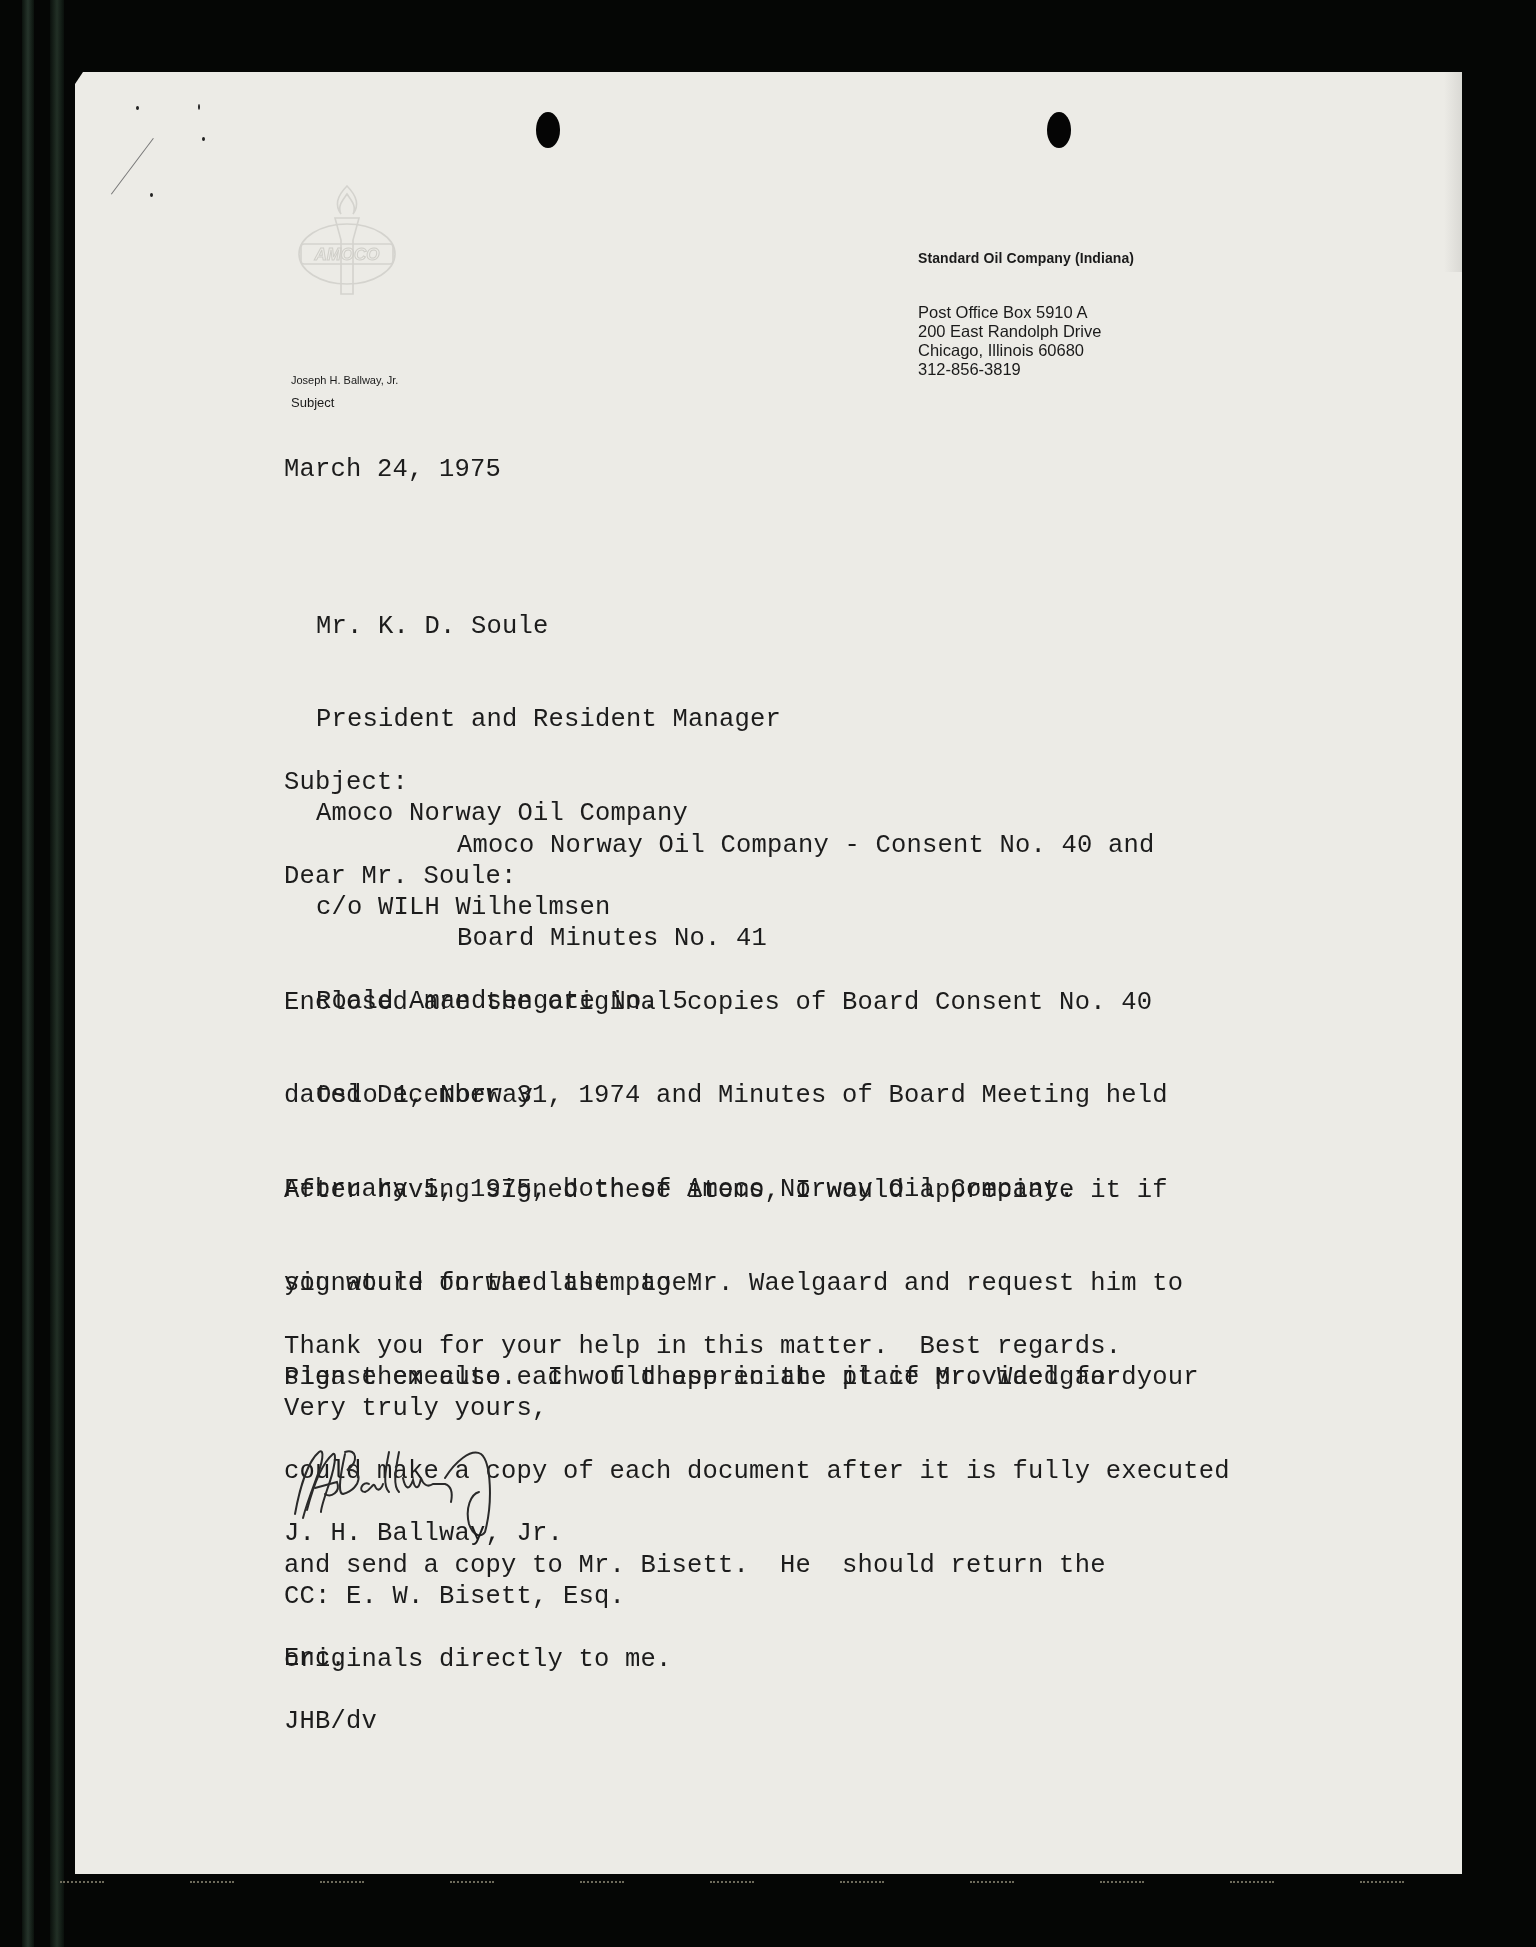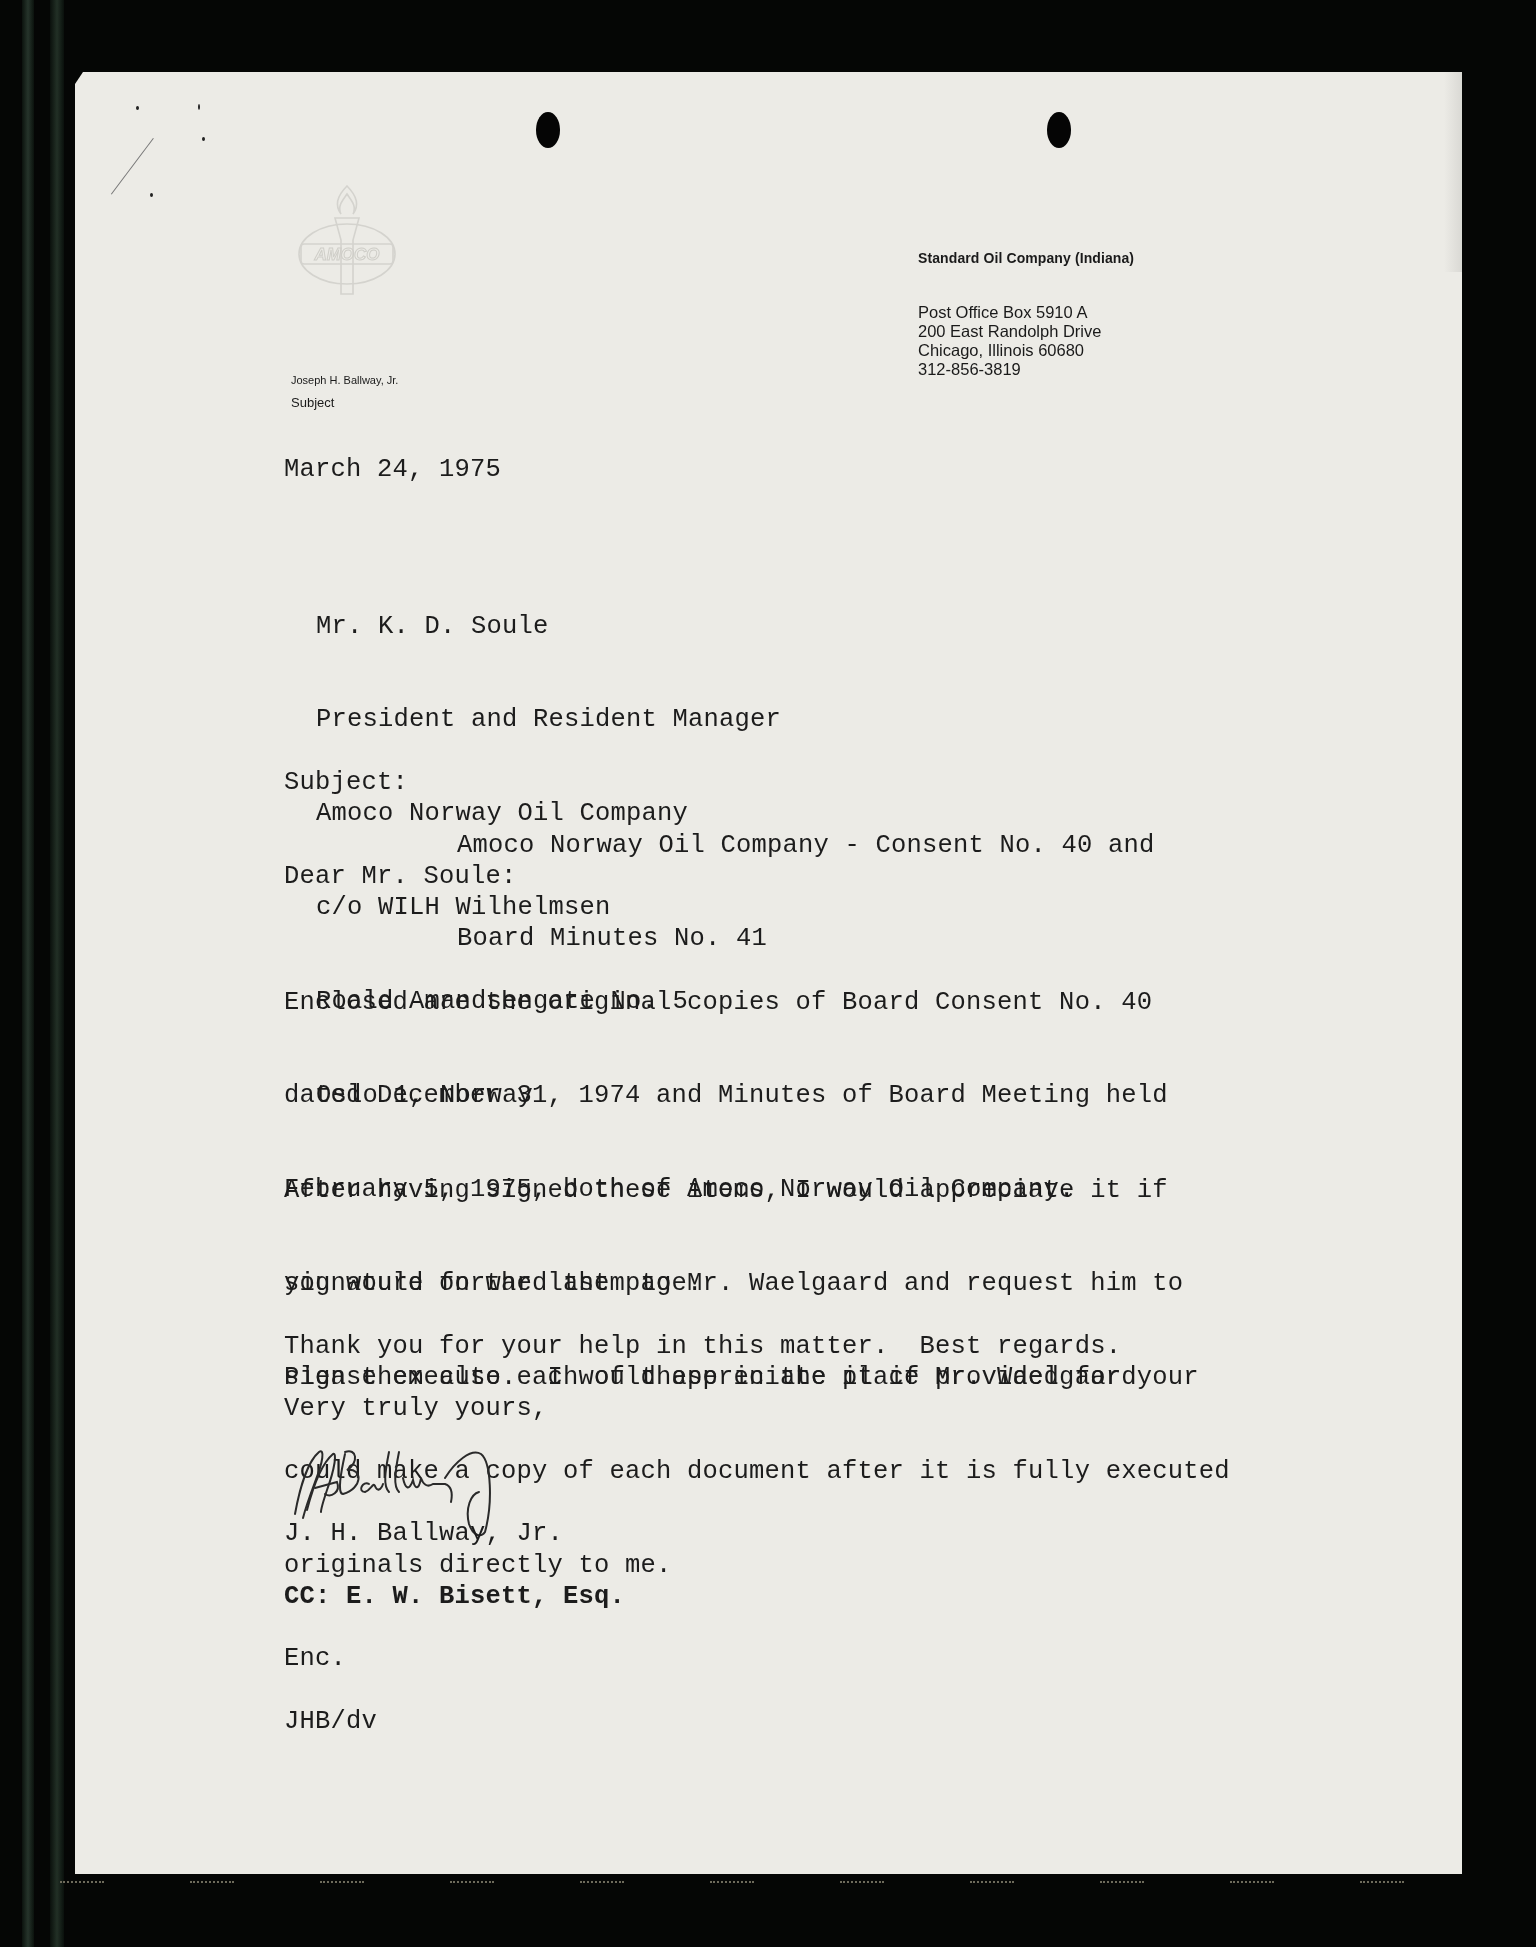--- a/index.html
+++ b/index.html
@@ -86,20 +86,21 @@
   <div>February 5, 1975, both of Amoco Norway Oil Company.</div>
   <div>signature on the last page.</div>
   <div>Please execute each of these in the place provided for your</div>
 </div>
 
 <div class="mono" style="left:284px;top:1112px;">
   <div>After having signed these items, I would appreciate it if</div>
   <div>you would forward them to Mr. Waelgaard and request him to</div>
   <div>sign them also.  I would appreciate it if Mr. Waelgaard</div>
   <div>could make a copy of each document after it is fully executed</div>
+  <div>and send a copy to Mr. Bisett.  He  should return the</div>
   <div>originals directly to me.</div>
 </div>
 
 <div class="mono" style="left:284px;top:1331px;">Thank you for your help in this matter.  Best regards.</div>
 <div class="mono" style="left:284px;top:1393px;">Very truly yours,</div>
 
 <svg class="sig" viewBox="0 0 300 110">
   <g fill="none" stroke="#2a2a2a" stroke-width="2" stroke-linecap="round">
     <path d="M10 82 C14 60 22 30 34 20 C40 16 38 30 30 50 C24 66 20 78 18 86"></path>
     <path d="M22 78 C28 55 36 32 48 22 C52 20 50 36 42 58 C38 70 36 78 36 80"></path>
@@ -107,21 +108,21 @@
     <path d="M60 20 C72 16 74 30 62 38 C78 36 78 56 58 62 C52 62 56 40 60 22"></path>
     <path d="M84 52 C78 48 72 60 80 60 C86 58 88 50 90 54 C92 60 96 58 98 52"></path>
     <path d="M104 20 C100 40 98 54 104 60"></path>
     <path d="M114 20 C110 40 108 54 114 60"></path>
     <path d="M118 46 C120 56 124 60 128 48 C130 58 134 58 136 46 C138 52 142 56 148 52 L160 52 C166 54 168 60 166 70"></path>
     <path d="M160 46 C170 30 186 16 196 22 C206 30 208 70 200 100 C196 106 188 104 184 92 C180 76 186 62 194 60"></path>
   </g>
 </svg>
 
 <div class="mono" style="left:284px;top:1518px;">J. H. Ballway, Jr.</div>
-<div class="mono" style="left:284px;top:1581px;font-weight:bold;">CC: E. W. Bisett, Esq.</div>
+<div class="mono" style="left:284px;top:1581px;">CC: E. W. Bisett, Esq.</div>
 <div class="mono" style="left:284px;top:1643px;">Enc.</div>
 <div class="mono" style="left:284px;top:1706px;">JHB/dv</div>
 
 <div class="tabstrip" style="left: 60px;"></div>
 <div class="tabstrip" style="left: 190px;"></div>
 <div class="tabstrip" style="left: 320px;"></div>
 <div class="tabstrip" style="left: 450px;"></div>
 <div class="tabstrip" style="left: 580px;"></div>
 <div class="tabstrip" style="left: 710px;"></div>
 <div class="tabstrip" style="left: 840px;"></div>

